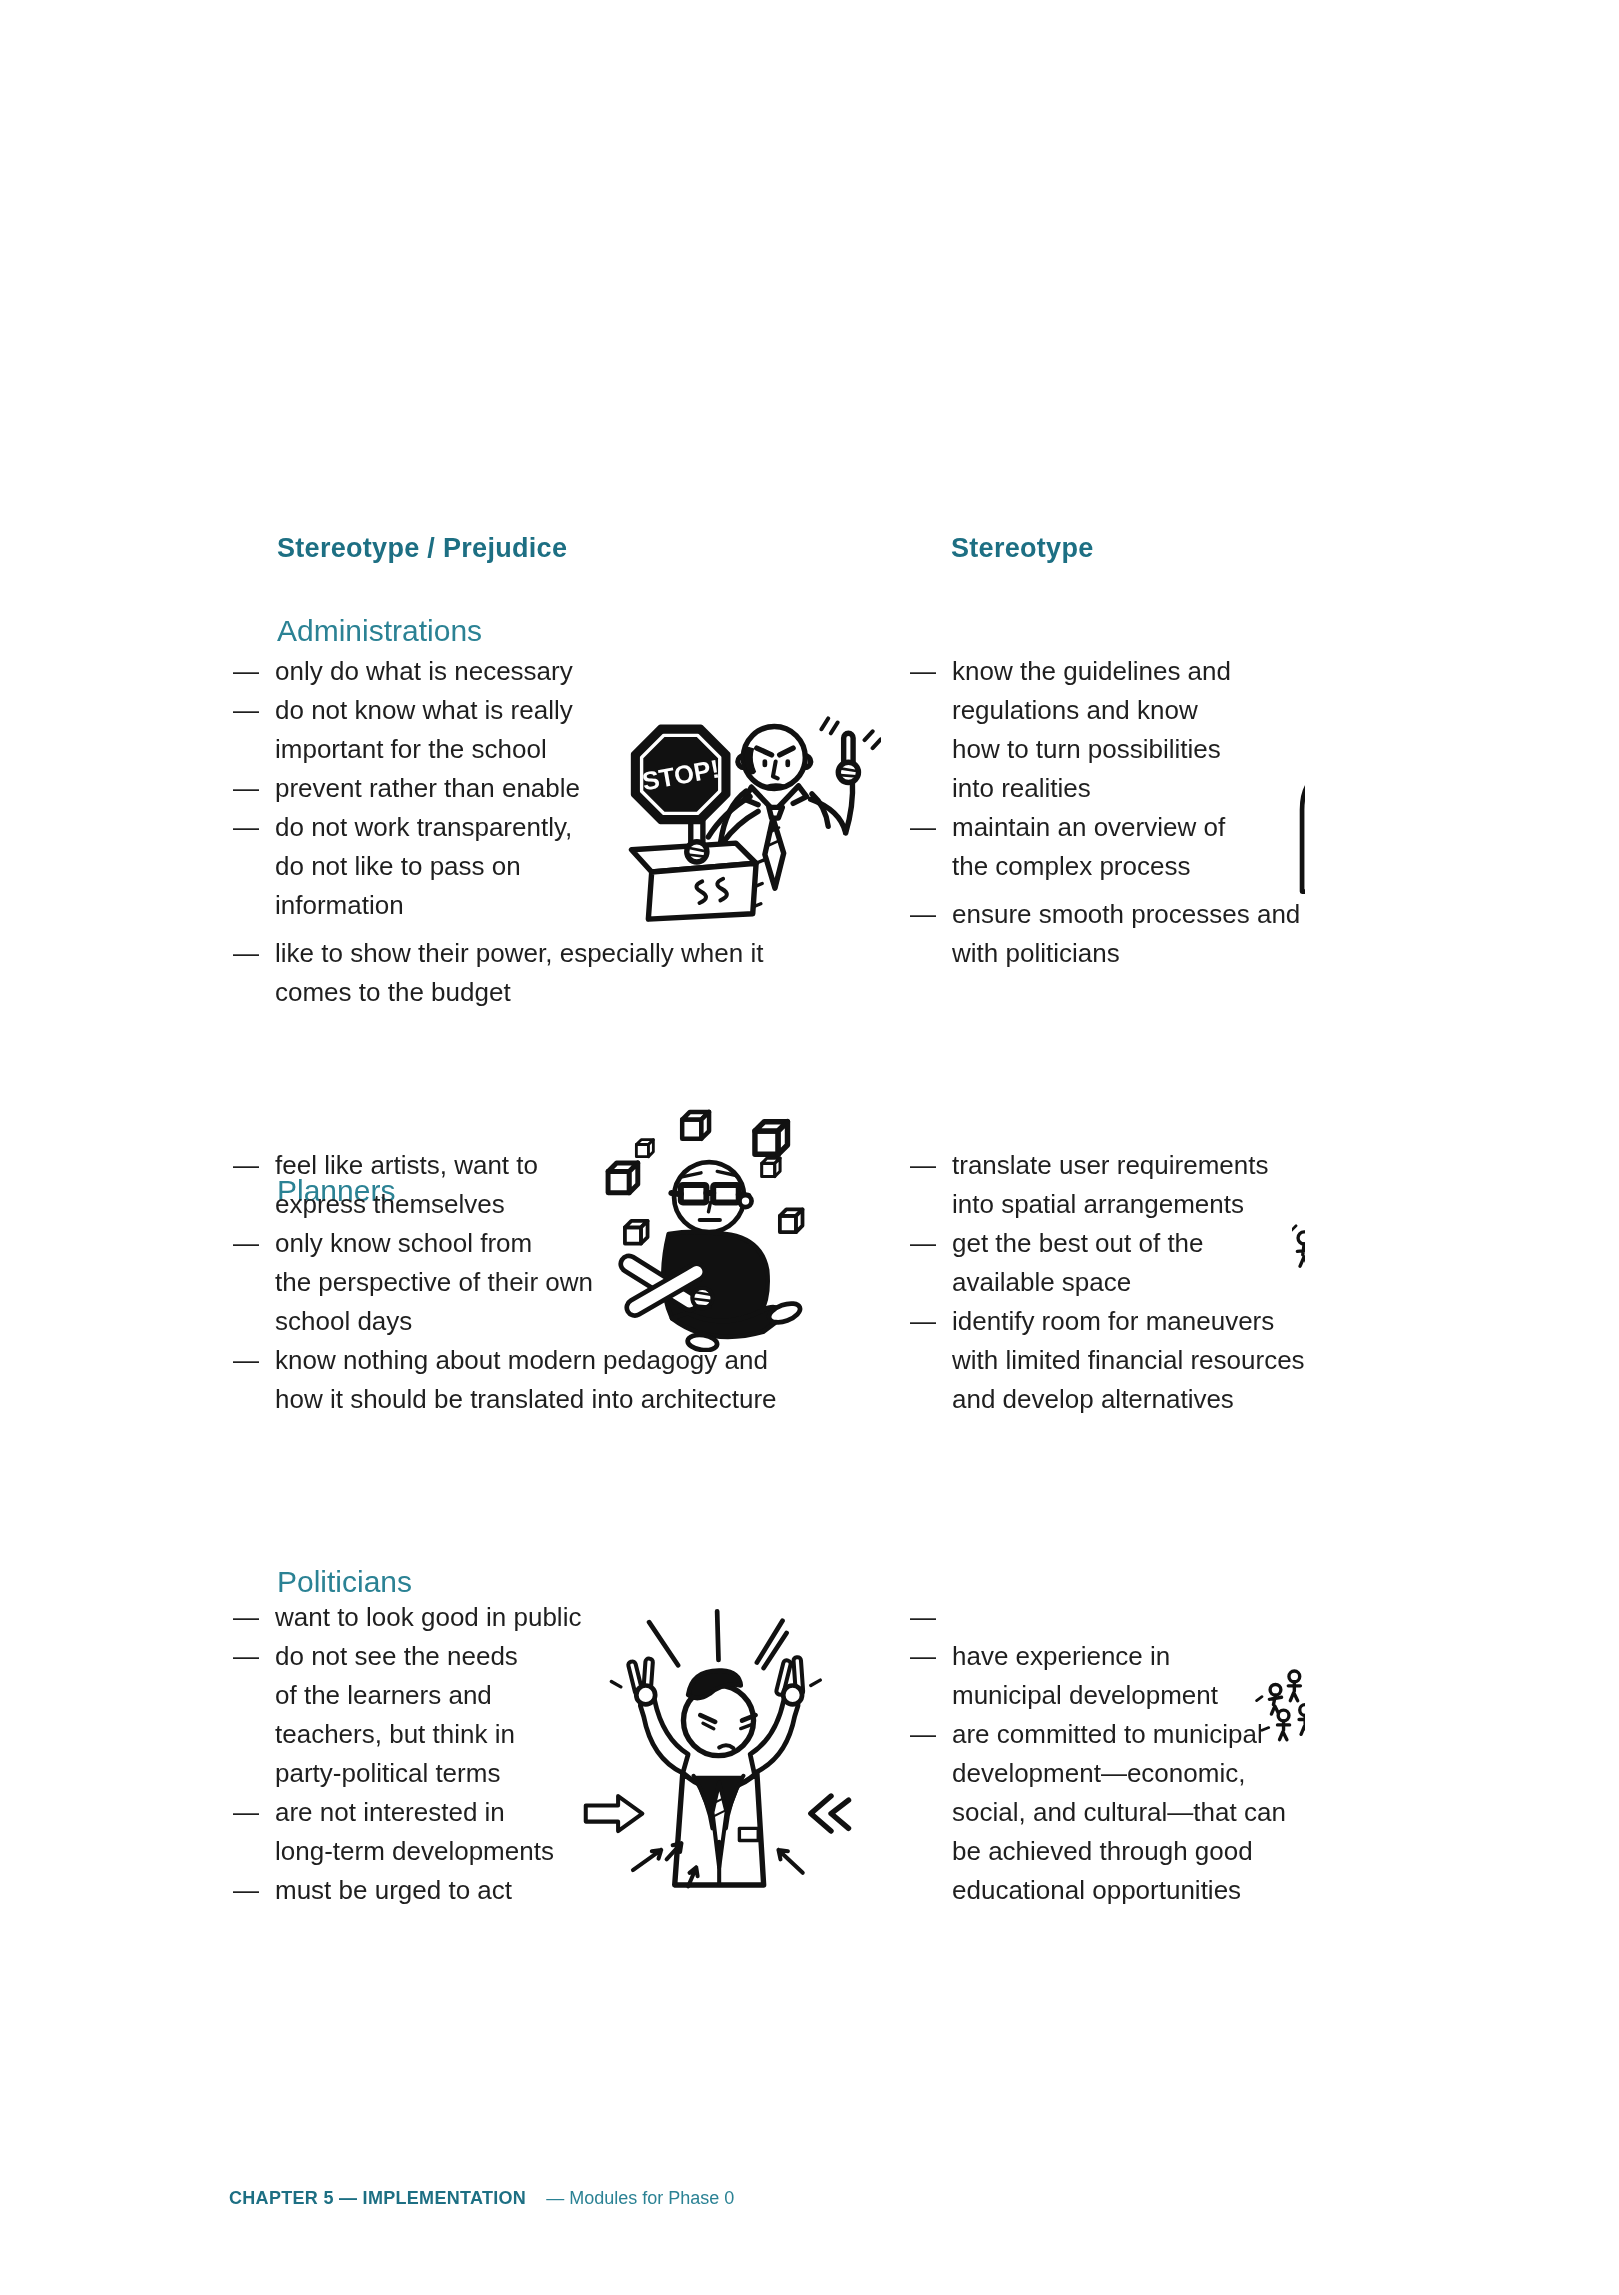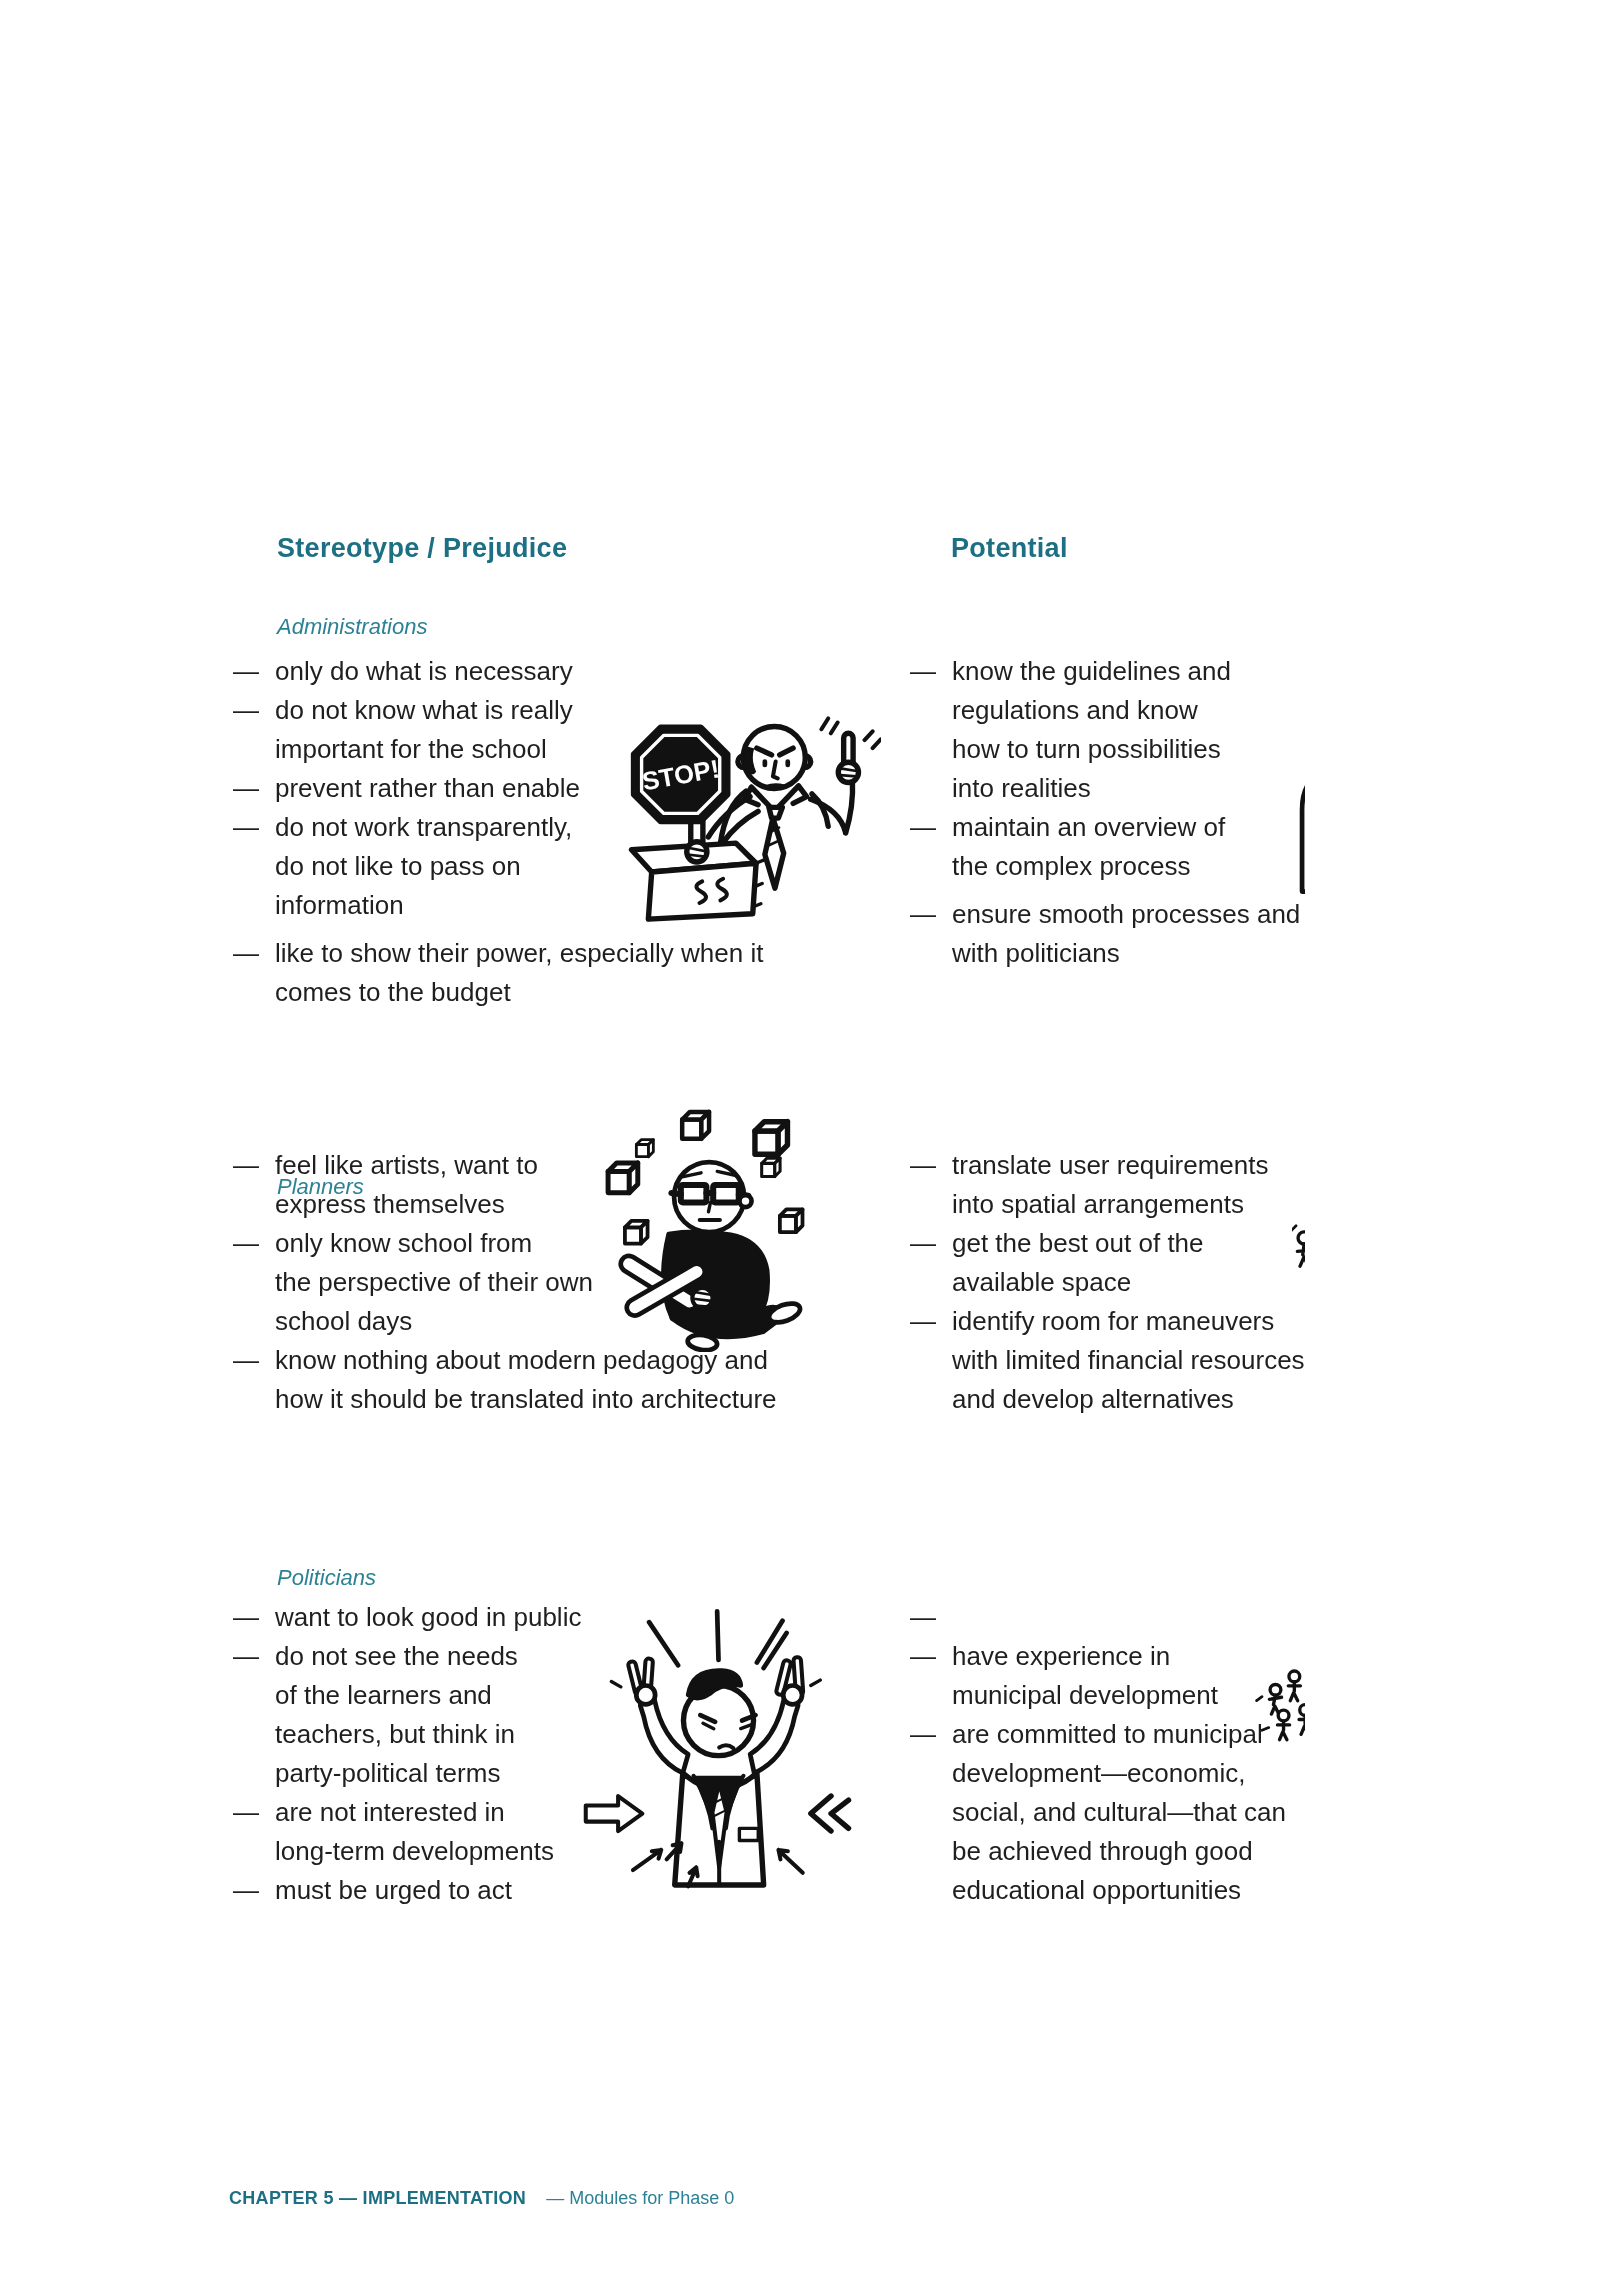--- a/index.html
+++ b/index.html
@@ -1,39 +1,39 @@
 <!DOCTYPE html>
 <html style="--accent-heading: #1d6f83; --accent-subheading: #2b8294; --text: #1f1f1f; --bg: #ffffff;font-size:10.8px"><head>
 <meta charset="utf-8">
 <style>
   html,body{margin:0;padding:0;background:#fff;}
   .page{position:relative;width:1305px;height:2295px;background:var(--bg,#ffffff);
         font-family:"Liberation Sans",sans-serif;color:var(--text,#1f1f1f);overflow:hidden;}
   .colhead{position:absolute;font-size:27px;font-weight:700;letter-spacing:0.3px;
            color:var(--accent-heading,#1d6f83);white-space:nowrap;}
-  .sect-title{position:absolute;font-size:22px;color:var(--accent-subheading,#2b8294);white-space:nowrap;font-style:italic;}
+  .sect-title{position:absolute;font-size:30px;color:var(--accent-subheading,#2b8294);white-space:nowrap;}
   .list{position:absolute;width:695px;}
   .li{display:flex;align-items:flex-start;}
   .li.gap{margin-top:9.4px;}
   .dash{flex:0 0 42px;font-size:26px;line-height:39px;}
   .li-text{font-size:26px;line-height:39px;white-space:pre-line;}
   .footer{position:absolute;left:229px;top:2188px;font-size:18px;white-space:nowrap;
           color:var(--accent-heading,#1d6f83);}
   .footer .bold{font-weight:700;letter-spacing:0.3px;}
   .footer .reg{margin-left:20px;color:var(--accent-subheading,#2b8294);}
   .pageno{position:absolute;left:1483px;top:2183px;font-size:22px;font-weight:400;color:#1f1f1f;}
   svg.ill{position:absolute;}
 </style>
 </head>
 <body>
 
 <div class="page">
 
   <div class="colhead" style="left:277px;top:533px">Stereotype / Prejudice</div>
-  <div class="colhead" style="left:951px;top:533px">Potential</div>
+  <div class="colhead" style="left:951px;top:533px">Stereotype</div>
 
   <div class="sect-title" style="left:277px;top:614px">Administrations</div>
 
   <div class="list" style="left:233px;top:652px">
     <div class="li">
       <span class="dash">—</span>
       <span class="li-text">only do what is necessary</span>
       </div>
     <div class="li">
       <span class="dash">—</span>

